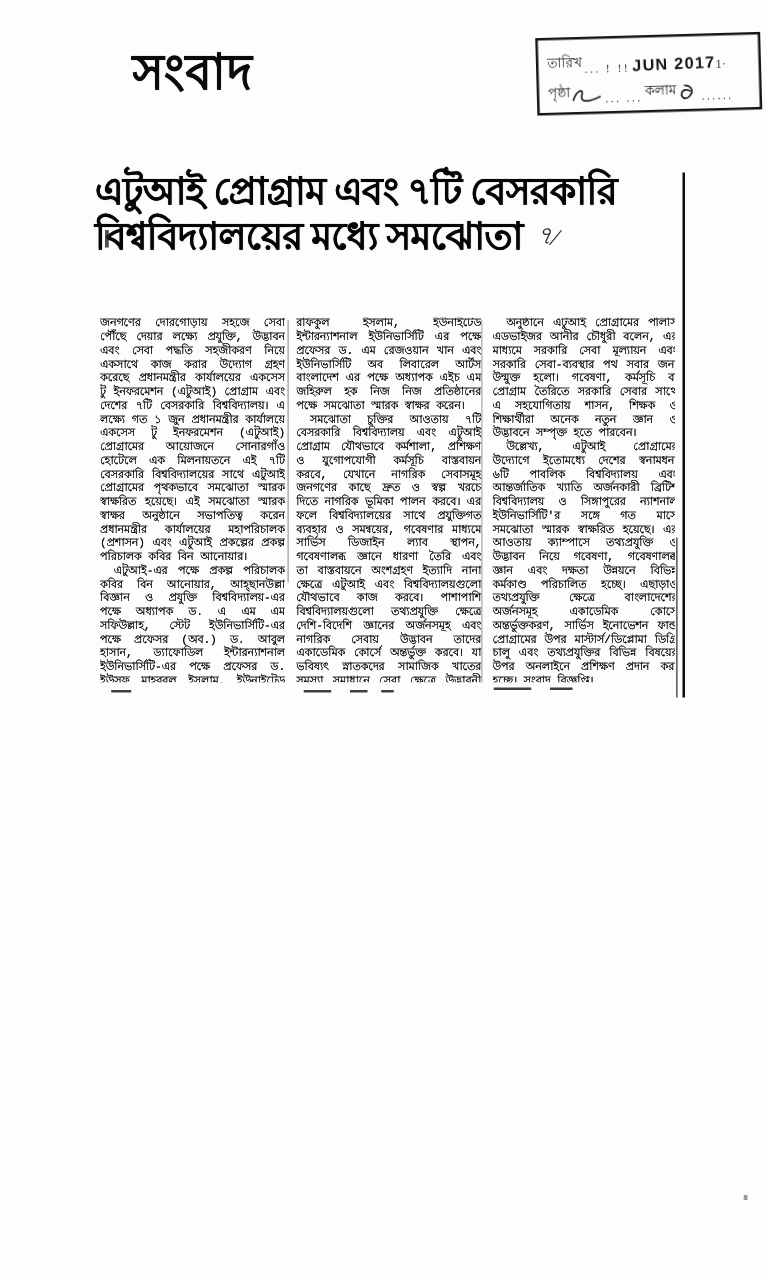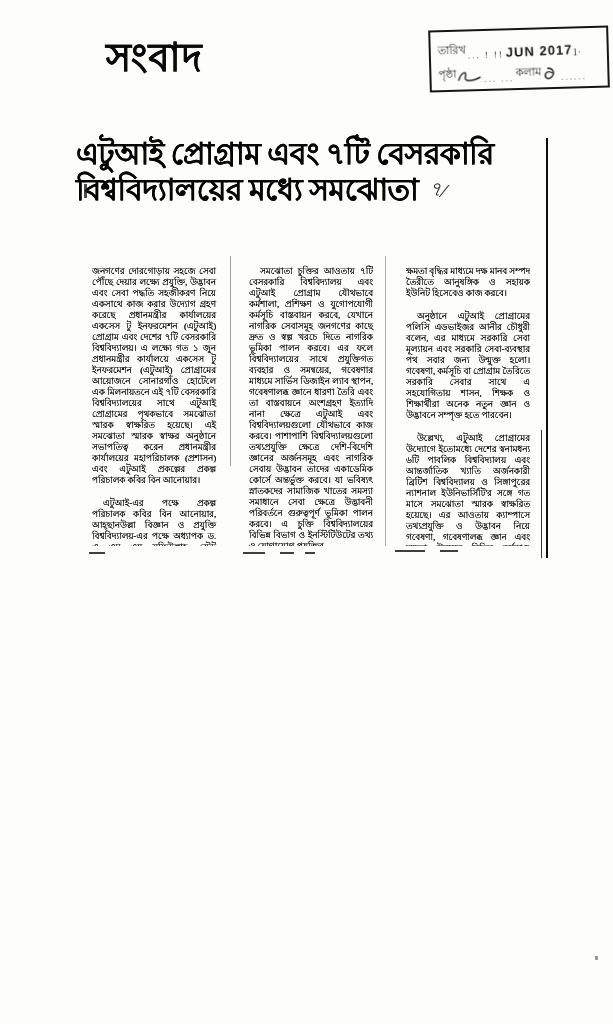--- a/index.html
+++ b/index.html
@@ -55,21 +55,21 @@
     position:absolute; left:80px; top:254px; width:460px; height:292px;
     display:flex; gap:9px; overflow:hidden;
   }
   .col {
     width:148px; flex:0 0 148px;
     font-size:9px; line-height:11px; text-align:justify;
     color:#141414; letter-spacing:-0.15px;
     filter:blur(.3px); text-shadow:0 0 0.35px #000;
     overflow:hidden;
   }
-  .col p { margin:12px; }
+  .col p { margin:0;font-family:Liberation Mono, monospace; }
   .col p.indent { text-indent:11px; }
   
   .dash { position:absolute; height:2px; background:#1d1d1d; opacity:.85; }
   .d1 { left:89px;  top:552px; width:16px; }
   .d2 { left:243px; top:552px; width:22px; }
   .d3 { left:280px; top:552px; width:14px; }
   .d4 { left:305px; top:552px; width:10px; }
   .d5 { left:395px; top:550px; width:30px; }
   .d6 { left:440px; top:550px; width:18px; }
   .speck { position:absolute; left:595px; top:956px; width:3px; height:4px; background:#9a9a9a; }
@@ -112,24 +112,24 @@
   <div class="clip-rule-right2"></div>
   <div class="col-rule-1"></div>
   <div class="col-rule-2"></div>
 
   <div class="article">
     <div class="col">
       <p>জনগণের দোরগোড়ায় সহজে সেবা পৌঁছে দেয়ার লক্ষ্যে প্রযুক্তি, উদ্ভাবন এবং সেবা পদ্ধতি সহজীকরণ নিয়ে একসাথে কাজ করার উদ্যোগ গ্রহণ করেছে প্রধানমন্ত্রীর কার্যালয়ের একসেস টু ইনফরমেশন (এটুআই) প্রোগ্রাম এবং দেশের ৭টি বেসরকারি বিশ্ববিদ্যালয়। এ লক্ষ্যে গত ১ জুন প্রধানমন্ত্রীর কার্যালয়ে একসেস টু ইনফরমেশন (এটুআই) প্রোগ্রামের আয়োজনে সোনারগাঁও হোটেলে এক মিলনায়তনে এই ৭টি বেসরকারি বিশ্ববিদ্যালয়ের সাথে এটুআই প্রোগ্রামের পৃথকভাবে সমঝোতা স্মারক স্বাক্ষরিত হয়েছে। এই সমঝোতা স্মারক স্বাক্ষর অনুষ্ঠানে সভাপতিত্ব করেন প্রধানমন্ত্রীর কার্যালয়ের মহাপরিচালক (প্রশাসন) এবং এটুআই প্রকল্পের প্রকল্প পরিচালক কবির বিন আনোয়ার।</p>
       <p class="indent">এটুআই-এর পক্ষে প্রকল্প পরিচালক কবির বিন আনোয়ার, আহ্‌ছানউল্লা বিজ্ঞান ও প্রযুক্তি বিশ্ববিদ্যালয়-এর পক্ষে অধ্যাপক ড. এ এম এম সফিউল্লাহ, স্টেট ইউনিভার্সিটি-এর পক্ষে প্রফেসর (অব.) ড. আবুল হাসান, ড্যাফোডিল ইন্টারন্যাশনাল ইউনিভার্সিটি-এর পক্ষে প্রফেসর ড. ইউসুফ মাহবুবুল ইসলাম, ইউনাইটেড ইউনিভার্সিটি, বাংলাদেশ-এর পক্ষে ব্রিগেডিয়ার জেনারেল (অব.) মো. আবেদুর রহমান ইসলাম, নর্থ সাউথ ইউনিভার্সিটি এর পক্ষে প্রফেসর ড.</p>
     </div>
     <div class="col">
+      <p>রফিকুল ইসলাম, ইউনাইটেড ইন্টারন্যাশনাল ইউনিভার্সিটি এর পক্ষে প্রফেসর ড. এম রেজওয়ান খান এবং ইউনিভার্সিটি অব লিবারেল আর্টস বাংলাদেশ এর পক্ষে অধ্যাপক এইচ এম জহিরুল হক নিজ নিজ প্রতিষ্ঠানের পক্ষে সমঝোতা স্মারক স্বাক্ষর করেন।</p>
       <p class="indent">সমঝোতা চুক্তির আওতায় ৭টি বেসরকারি বিশ্ববিদ্যালয় এবং এটুআই প্রোগ্রাম যৌথভাবে কর্মশালা, প্রশিক্ষণ ও যুগোপযোগী কর্মসূচি বাস্তবায়ন করবে, যেখানে নাগরিক সেবাসমূহ জনগণের কাছে দ্রুত ও স্বল্প খরচে দিতে নাগরিক ভূমিকা পালন করবে। এর ফলে বিশ্ববিদ্যালয়ের সাথে প্রযুক্তিগত ব্যবহার ও সমন্বয়ের, গবেষণার মাধ্যমে সার্ভিস ডিজাইন ল্যাব স্থাপন, গবেষণালব্ধ জ্ঞানে ধারণা তৈরি এবং তা বাস্তবায়নে অংশগ্রহণ ইত্যাদি নানা ক্ষেত্রে এটুআই এবং বিশ্ববিদ্যালয়গুলো যৌথভাবে কাজ করবে। পাশাপাশি বিশ্ববিদ্যালয়গুলো তথ্যপ্রযুক্তি ক্ষেত্রে দেশি-বিদেশি জ্ঞানের অর্জনসমূহ এবং নাগরিক সেবায় উদ্ভাবন তাদের একাডেমিক কোর্সে অন্তর্ভুক্ত করবে। যা ভবিষ্যৎ স্নাতকদের সামাজিক খাতের সমস্যা সমাধানে সেবা ক্ষেত্রে উদ্ভাবনী পরিবর্তনে গুরুত্বপূর্ণ ভূমিকা পালন করবে। এ চুক্তি বিশ্ববিদ্যালয়ের বিভিন্ন বিভাগ ও ইনস্টিটিউটের তথ্য ও যোগাযোগ প্রযুক্তির</p>
     </div>
     <div class="col">
-      <p>ক্ষমতা বৃদ্ধির মাধ্যমে দক্ষ মানব সম্পদ তৈরীতে আনুষঙ্গিক ও সহায়ক ইউনিট হিসেবেও কাজ করবে।</p>
       <p class="indent">অনুষ্ঠানে এটুআই প্রোগ্রামের পলিসি এডভাইজর আনীর চৌধুরী বলেন, এর মাধ্যমে সরকারি সেবা মূল্যায়ন এবং সরকারি সেবা-ব্যবস্থার পথ সবার জন্য উন্মুক্ত হলো। গবেষণা, কর্মসূচি বা প্রোগ্রাম তৈরিতে সরকারি সেবার সাথে এ সহযোগিতায় শাসন, শিক্ষক ও শিক্ষার্থীরা অনেক নতুন জ্ঞান ও উদ্ভাবনে সম্পৃক্ত হতে পারবেন।</p>
       <p class="indent">উল্লেখ্য, এটুআই প্রোগ্রামের উদ্যোগে ইতোমধ্যে দেশের স্বনামধন্য ৬টি পাবলিক বিশ্ববিদ্যালয় এবং আন্তর্জাতিক খ্যাতি অর্জনকারী ব্রিটিশ বিশ্ববিদ্যালয় ও সিঙ্গাপুরের ন্যাশনাল ইউনিভার্সিটি'র সঙ্গে গত মাসে সমঝোতা স্মারক স্বাক্ষরিত হয়েছে। এর আওতায় ক্যাম্পাসে তথ্যপ্রযুক্তি ও উদ্ভাবন নিয়ে গবেষণা, গবেষণালব্ধ জ্ঞান এবং দক্ষতা উন্নয়নে বিভিন্ন কর্মকাণ্ড পরিচালিত হচ্ছে। এছাড়াও তথ্যপ্রযুক্তি ক্ষেত্রে বাংলাদেশের অর্জনসমূহ একাডেমিক কোর্সে অন্তর্ভুক্তকরণ, সার্ভিস ইনোভেশন ফান্ড প্রোগ্রামের উপর মাস্টার্স/ডিপ্লোমা ডিগ্রি চালু এবং তথ্যপ্রযুক্তির বিভিন্ন বিষয়ের উপর অনলাইনে প্রশিক্ষণ প্রদান করা হচ্ছে। সংবাদ বিজ্ঞপ্তি।</p>
     </div>
   </div>
 
   <div class="dash d1"></div>
   <div class="dash d2"></div>
   <div class="dash d3"></div>
   <div class="dash d4"></div>
   <div class="dash d5"></div>

